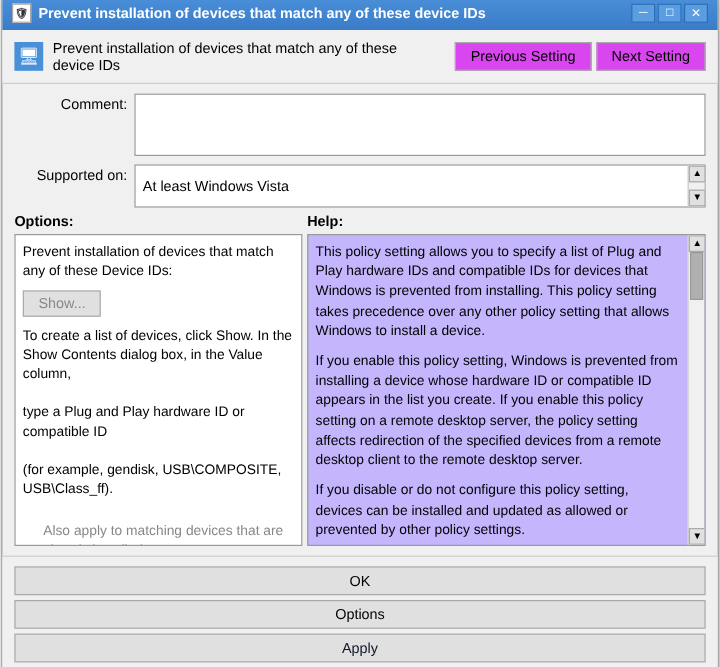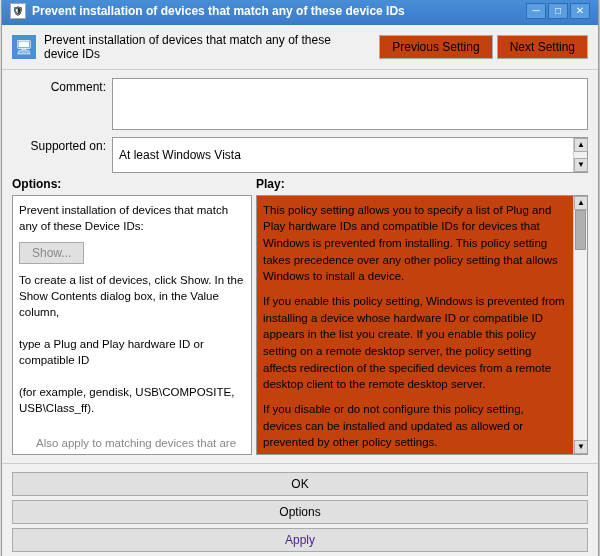--- a/index.html
+++ b/index.html
@@ -92,21 +92,21 @@
       font-weight: 400;
       color: #000;
       max-width: 300px;
     }
     .header-buttons {
       display: flex;
       gap: 4px;
     }
     .nav-btn {
       padding: 4px 12px;
-      background: #c2410c;
+      background: #d946ef;
       border: 1px solid #aaa;
       cursor: pointer;
       font-size: 12px;
       color: #000;
     }
 
     .content {
       padding: 8px 10px;
     }
 
@@ -213,21 +213,21 @@
       background: white;
       height: 260px;
       padding: 6px;
       overflow: hidden;
       font-size: 11.5px;
       line-height: 1.4;
       color: #000;
     }
     .help-box {
       border: 1px solid #999;
-      background: #c2410c;
+      background: #c4b5fd;
       height: 260px;
       padding: 6px;
       overflow: hidden;
       font-size: 11.5px;
       line-height: 1.45;
       color: #000;
       position: relative;
     }
     .show-btn {
       display: inline-block;
@@ -290,21 +290,21 @@
     .footer-btn {
       padding: 4px 16px;
       background: #e0e0e0;
       border: 1px solid #aaa;
       cursor: pointer;
       font-size: 12px;
       color: #000;
       min-width: 60px;
     }
     .footer-btn.disabled {
-      color: #4c1d95;
+      color: #0f172a;
       cursor: default;
     }
 
     .help-para { margin-bottom: 8px; }
     .help-para:last-child { margin-bottom: 16px; }
   </style>
 </head>
 <body>
 
 <div class="window">
@@ -368,21 +368,21 @@
             (for example, gendisk, USB\COMPOSITE, USB\Class_ff).
           </div>
           <div class="checkbox-row">
             <input type="checkbox" style="">
             <span>Also apply to matching devices that are already installed.</span>
           </div>
         </div>
       </div>
 
       <div class="help-col">
-        <div class="col-label">Play:</div>
+        <div class="col-label">Help:</div>
         <div class="help-box">
           <div style="margin-right: 16px;">
             <p class="help-para">This policy setting allows you to specify a list of Plug and Play hardware IDs and compatible IDs for devices that Windows is prevented from installing. This policy setting takes precedence over any other policy setting that allows Windows to install a device.</p>
             <p class="help-para">If you enable this policy setting, Windows is prevented from installing a device whose hardware ID or compatible ID appears in the list you create. If you enable this policy setting on a remote desktop server, the policy setting affects redirection of the specified devices from a remote desktop client to the remote desktop server.</p>
             <p class="help-para">If you disable or do not configure this policy setting, devices can be installed and updated as allowed or prevented by other policy settings.</p>
           </div>
           <div class="help-scroll">
             <div class="scroll-arrow" style="position:absolute;top:0;left:0;width:14px;height:14px;background:#e0e0e0;border:1px solid #aaa;display:flex;align-items:center;justify-content:center;font-size:8px;">▲</div>
             <div class="help-scroll-track">
               <div class="help-scroll-thumb"></div>

